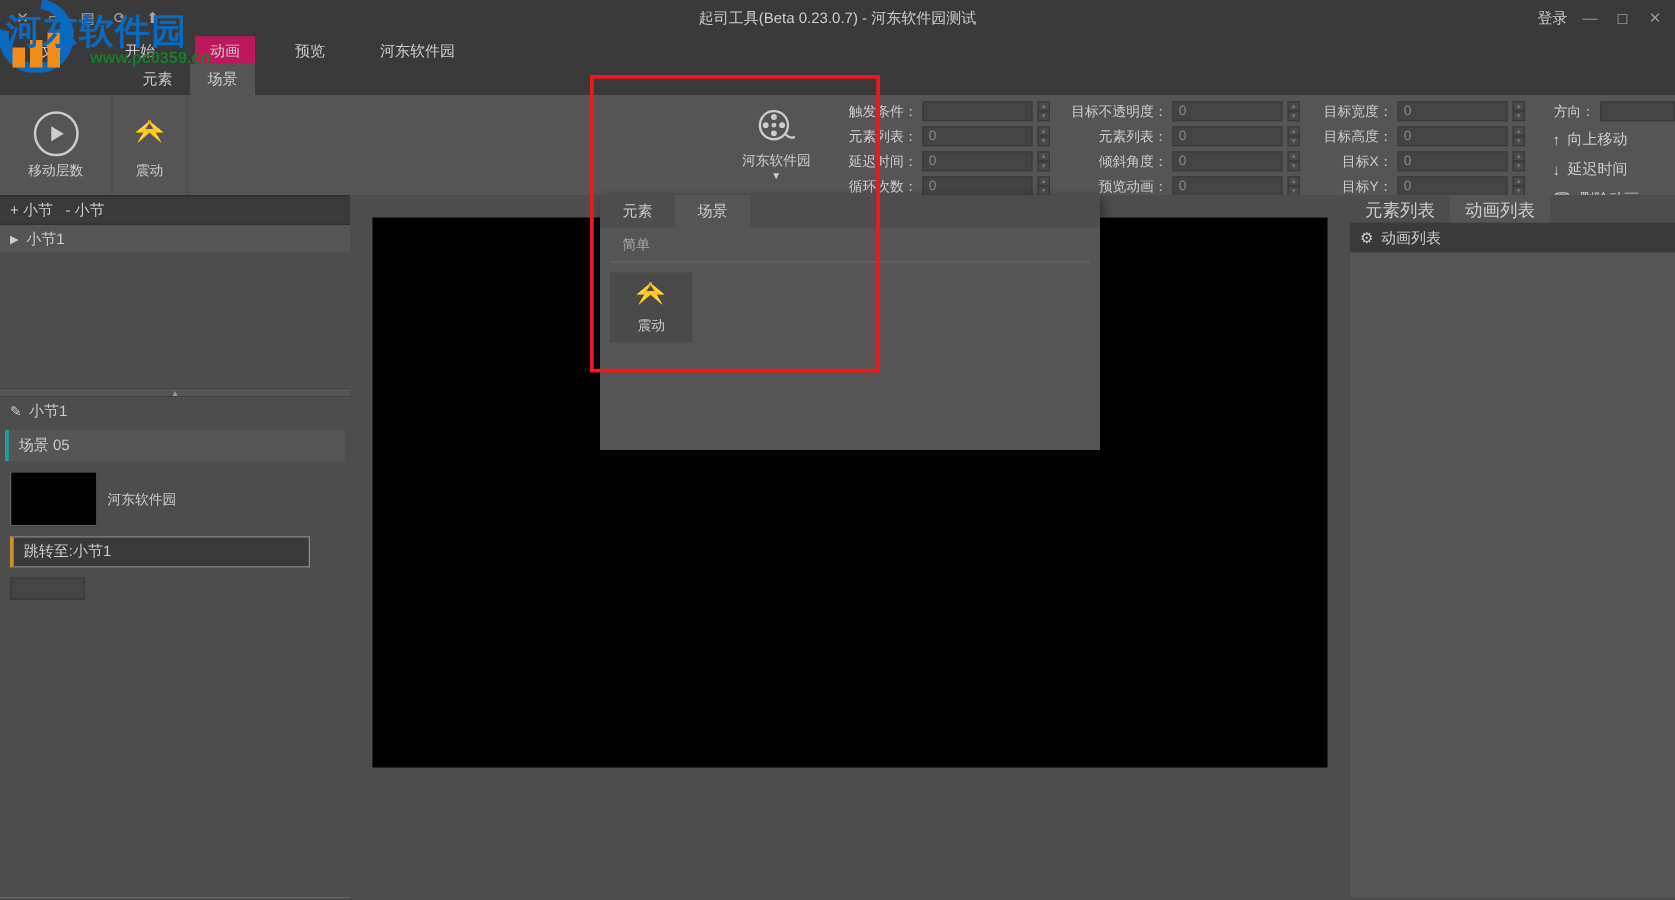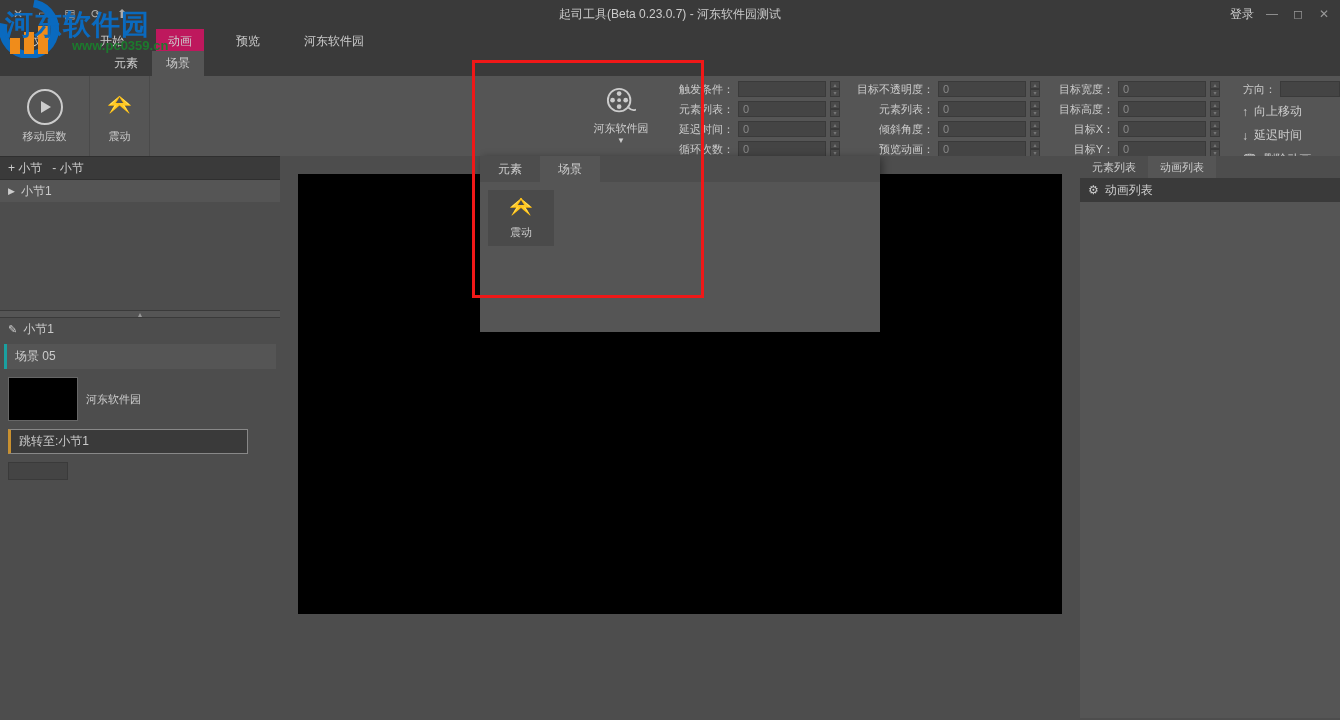--- a/index.html
+++ b/index.html
@@ -51,21 +51,21 @@
 .thumbrow{display:flex;align-items:center;gap:8px;padding:4px}
 .thumb{width:70px;height:44px;background:#000;border:1px solid #666;font-size:6px;color:#888;padding:2px}
 .thumbrow .tname{color:#ccc;font-size:11px}
 .jumprow{display:flex;align-items:center;padding:4px}
 .jumpsel{background:#3a3a3a;border:1px solid #888;padding:3px 8px;font-size:11px;border-left:3px solid #c89030;width:240px}
 .emptyinput{width:60px;height:18px;background:#444;border:1px solid #3a3a3a;margin:4px}
 .canvas{flex:1;background:#4d4d4d;padding:18px 18px 100px 18px;position:relative}
 .canvasinner{width:100%;height:440px;background:#000}
 .rightpanel{width:260px;background:#555}
 .rtabs{height:22px;display:flex;background:#4d4d4d}
-.rtab{padding:4px 12px;color:#ccc;font-size:11px;cursor:pointer}
+.rtab{padding:4px 12px;color:#ccc;font-size:14px;cursor:pointer}
 .rtab.active{background:#555}
 .rpheader{height:24px;background:#3a3a3a;display:flex;align-items:center;padding:0 8px;gap:6px;font-size:11px}
 .gear{font-size:12px}
 .dropdown{position:absolute;left:480px;top:156px;width:400px;background:#555;box-shadow:2px 2px 8px rgba(0,0,0,.4);z-index:50}
 .ddtabs{height:26px;display:flex;background:#4d4d4d}
 .ddtab{padding:5px 18px;color:#ccc;font-size:12px;cursor:pointer}
 .ddtab.active{background:#555}
 .ddcat{padding:6px 10px;color:#aaa;font-size:11px;border-bottom:1px solid #666;margin:0 8px}
 .dditems{padding:8px;display:flex;gap:8px;flex-wrap:wrap;min-height:150px}
 .dditem{width:66px;height:56px;background:#4a4a4a;display:flex;flex-direction:column;align-items:center;justify-content:center;gap:4px;cursor:pointer}
@@ -323,20 +323,21 @@
       <span>动画列表</span>
     </div>
   </div>
 </div>
 
 <div class="dropdown">
   <div class="ddtabs">
     <div class="ddtab">元素</div>
     <div class="ddtab active">场景</div>
   </div>
+  <div class="ddcat">简单</div>
   <div class="dditems">
     <div class="dditem">
       <div class="shake-ico"></div>
       <div class="dlabel">震动</div>
     </div>
   </div>
 </div>
 
 <div class="redbox1"></div>
 

